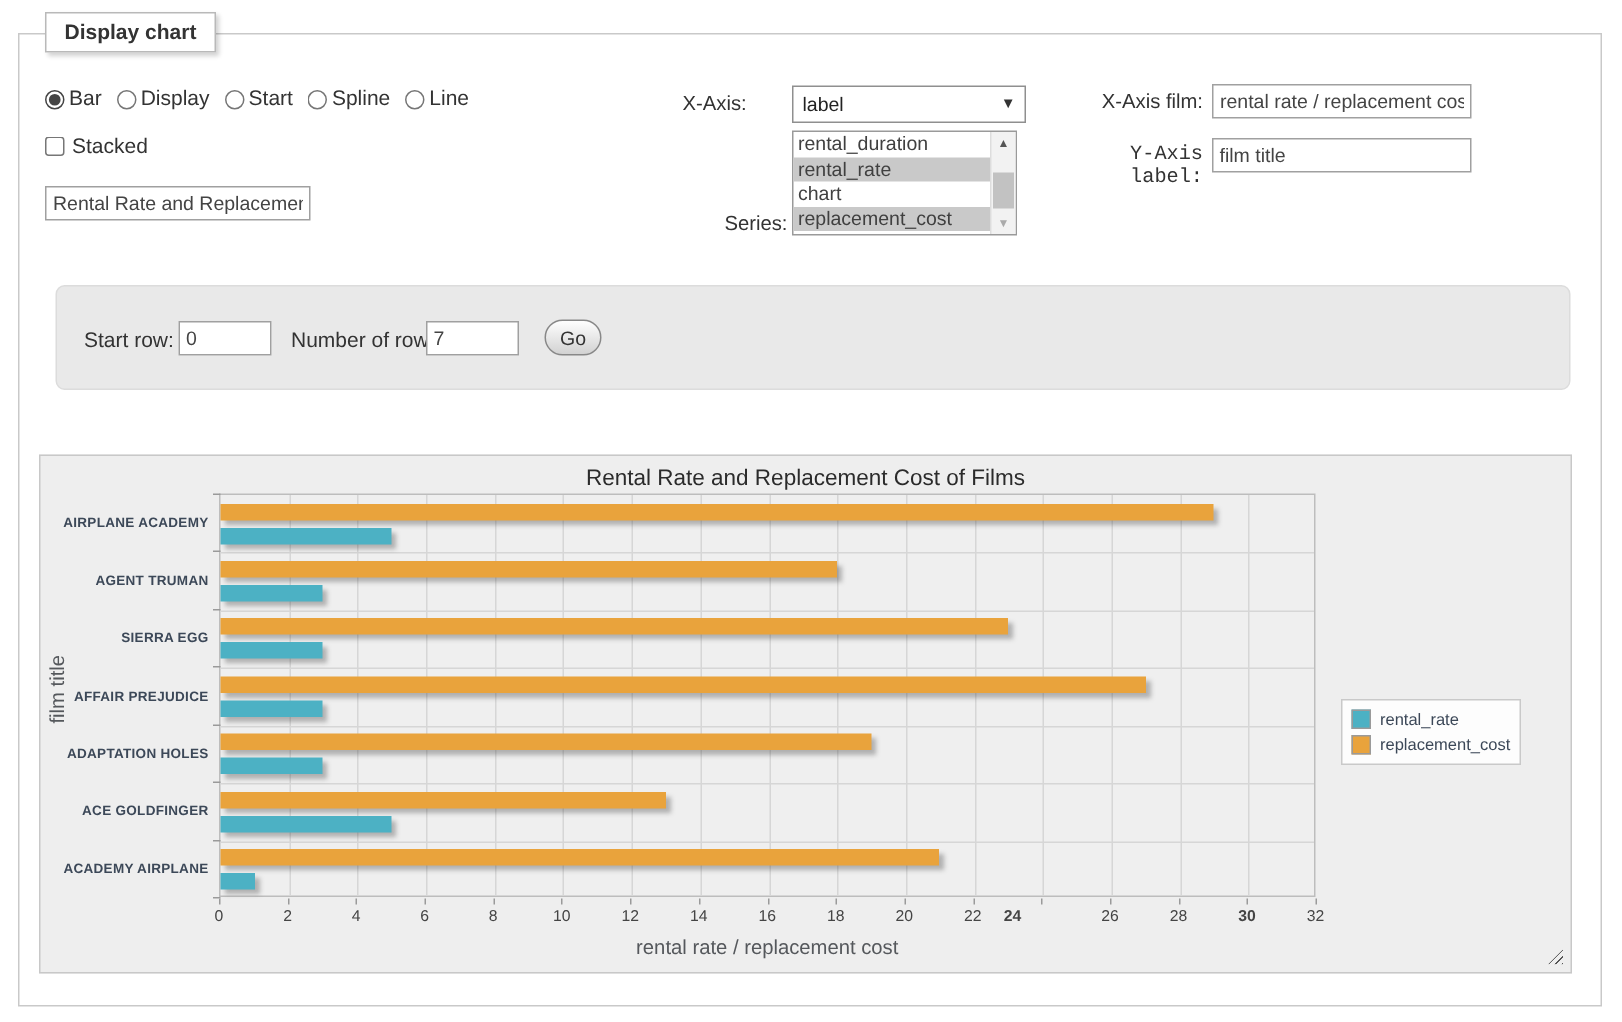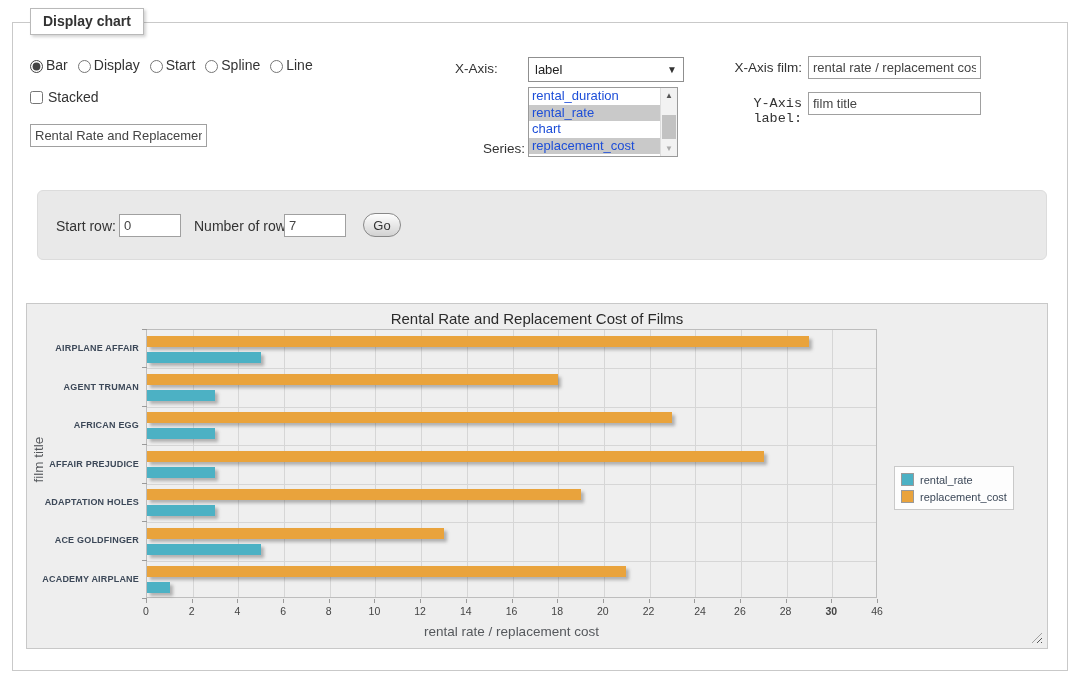--- a/index.html
+++ b/index.html
@@ -29,21 +29,21 @@
   #xaxis-label-span { left: 455px; top: 61px; width: 70px; text-align: left; font-size: 13.5px; }
   #xaxis-select { left: 528px; top: 57px; width: 156px; height: 25px; border: 1px solid #8f8f8f;
     background: #fff; display: flex; align-items: center; font-size: 13px; color: #222;
     padding: 0 6px; }
   #xaxis-select .arrow { margin-left: auto; font-size: 10px; color: #333; }
 
   #series-label-span { left: 455px; top: 141px; width: 70px; text-align: right; font-size: 13.5px; }
   #series-list { left: 528px; top: 87px; width: 150px; height: 70px; border: 1px solid #9a9a9a;
     background: #fff; display: flex; }
   #series-options { flex: 1; overflow: hidden; }
-  .series-option { font-size: 13px; color: #1d4ed8; padding: 0 3px; height: 16.5px; line-height: 16.5px;
+  .series-option { font-size: 13px; color: #404040; padding: 0 3px; height: 16.5px; line-height: 16.5px;
     white-space: nowrap; }
   .series-option.selected { background: #c9c9c9; }
   #series-scrollbar { width: 17px; background: #f2f2f2; border-left: 1px solid #ddd;
     position: relative; }
   .sb-btn { height: 15px; display: flex; align-items: center; justify-content: center;
     font-size: 8px; color: #555; }
   .sb-btn.down { position: absolute; bottom: 0; left: 0; right: 0; color: #aaa; }
   #sb-thumb { position: absolute; left: 1px; right: 1px; top: 27px; height: 24px; background: #c2c2c2; }
 
   #xlabel-field-span { left: 712px; top: 60px; width: 90px; text-align: right; font-size: 13.5px; }
@@ -212,23 +212,23 @@
       <div class="legend-row">
         <div class="legend-swatch" style="background: rgb(76, 177, 196);"></div>
         <div class="legend-label">rental_rate</div>
       </div>
       <div class="legend-row">
         <div class="legend-swatch" style="background: rgb(233, 163, 60);"></div>
         <div class="legend-label">replacement_cost</div>
       </div>
     </div>
   <div class="abs" id="resize-handle"></div>
-<div class="ylabel-cell" style="top: 39.2143px;">AIRPLANE AFFAIR</div>
+<div class="ylabel-cell" style="top: 39.2143px;">AIRPLANE ACADEMY</div>
     <div class="ylabel-cell" style="top: 77.6429px;">AGENT TRUMAN</div>
-    <div class="ylabel-cell" style="top: 116.071px;">AFRICAN EGG</div>
+    <div class="ylabel-cell" style="top: 116.071px;">SIERRA EGG</div>
     <div class="ylabel-cell" style="top: 154.5px;">AFFAIR PREJUDICE</div>
     <div class="ylabel-cell" style="top: 192.929px;">ADAPTATION HOLES</div>
     <div class="ylabel-cell" style="top: 231.357px;">ACE GOLDFINGER</div>
     <div class="ylabel-cell" style="top: 269.786px;">ACADEMY AIRPLANE</div>
     <div class="band-tick" style="top: 25px;"></div>
     <div class="band-tick" style="top: 63.4286px;"></div>
     <div class="band-tick" style="top: 101.857px;"></div>
     <div class="band-tick" style="top: 140.286px;"></div>
     <div class="band-tick" style="top: 178.714px;"></div>
     <div class="band-tick" style="top: 217.143px;"></div>
@@ -252,22 +252,22 @@
     <div class="x-ticklabel" style="left: 423.812px;">14</div>
     <div class="x-tickmark" style="left: 484.5px;"></div>
     <div class="x-ticklabel" style="left: 469.5px;">16</div>
     <div class="x-tickmark" style="left: 530.188px;"></div>
     <div class="x-ticklabel" style="left: 515.188px;">18</div>
     <div class="x-tickmark" style="left: 575.875px;"></div>
     <div class="x-ticklabel" style="left: 560.875px;">20</div>
     <div class="x-tickmark" style="left: 621.562px;"></div>
     <div class="x-ticklabel" style="left: 606.562px;">22</div>
     <div class="x-tickmark" style="left: 667.25px;"></div>
-    <div class="x-ticklabel" style="left: 658px;">24</div>
+    <div class="x-ticklabel" style="left: 633px; font-weight: bold;">24</div>
     <div class="x-tickmark" style="left: 712.938px;"></div>
     <div class="x-ticklabel" style="left: 697.938px;">26</div>
     <div class="x-tickmark" style="left: 758.625px;"></div>
     <div class="x-ticklabel" style="left: 743.625px;">28</div>
     <div class="x-tickmark" style="left: 804.312px;"></div>
     <div class="x-ticklabel" style="left: 789.312px; font-weight: bold;">30</div>
     <div class="x-tickmark" style="left: 850px;"></div>
-    <div class="x-ticklabel" style="left: 835px;">46</div>
+    <div class="x-ticklabel" style="left: 835px;">32</div>
   </div>
 
 </body></html>

